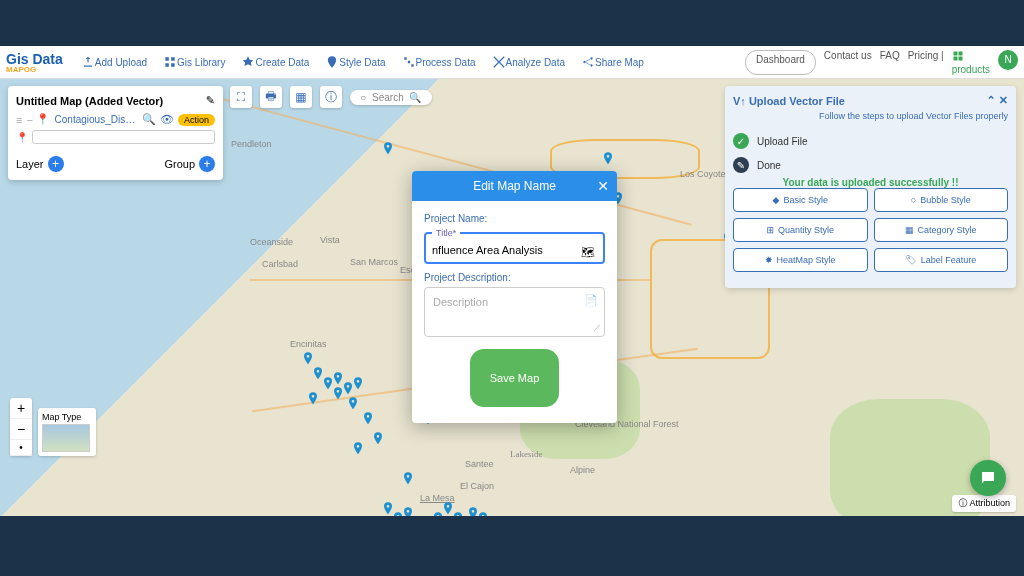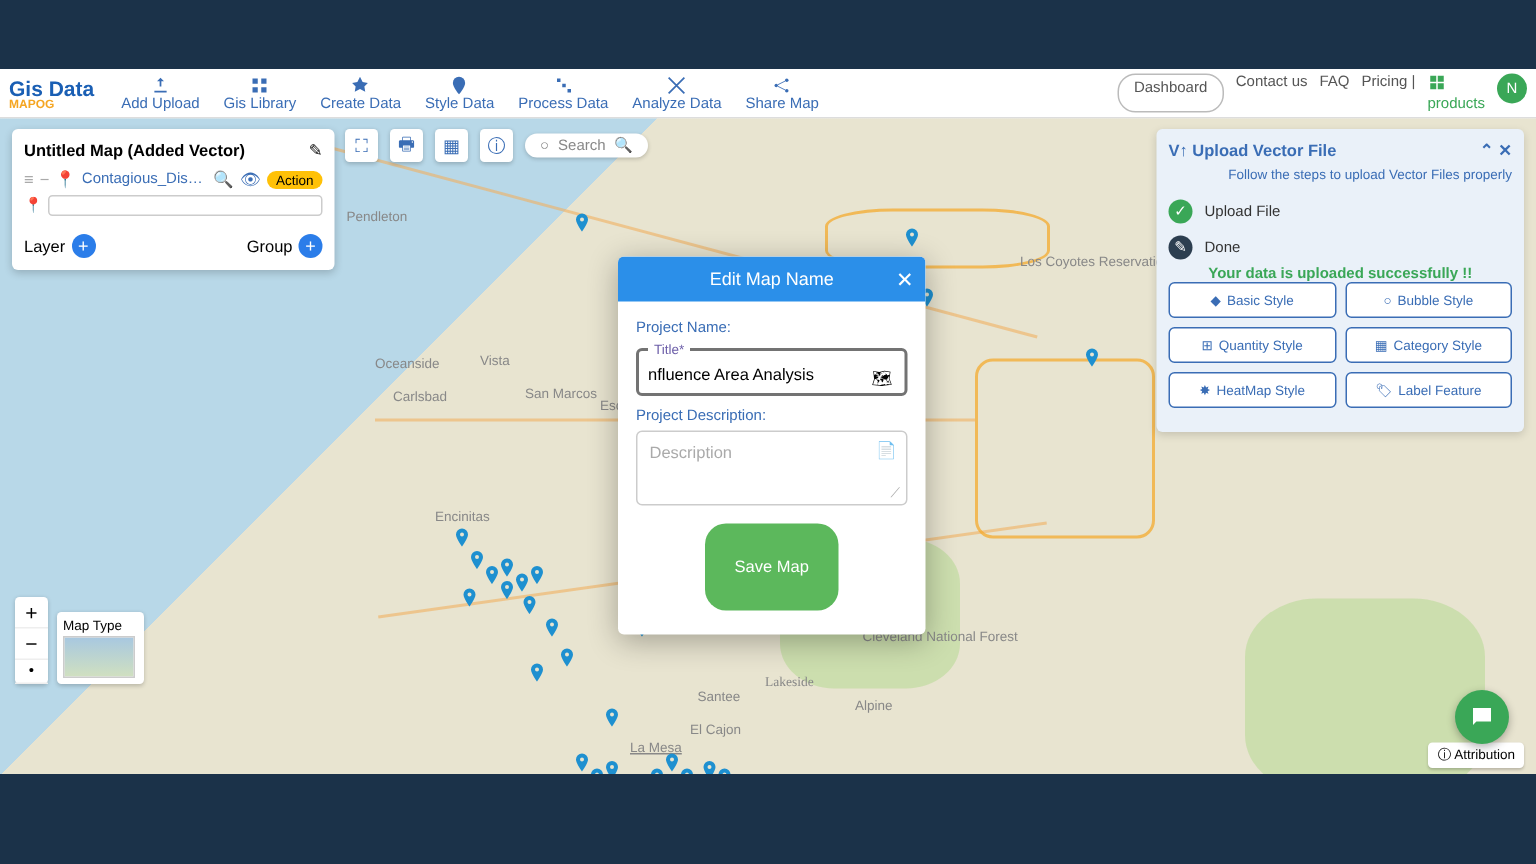--- a/index.html
+++ b/index.html
@@ -3,21 +3,21 @@
 <meta charset="utf-8">
 <style>
 *{box-sizing:border-box;margin:0;padding:0;font-family:Arial,Helvetica,sans-serif}
 body{background:#1b3249;width:1024px;height:576px;overflow:hidden;position:relative}
 .app{position:absolute;top:46px;left:0;width:1024px;height:470px;background:#e8e8e0}
 
 
 .toolbar{position:absolute;top:0;left:0;right:0;height:33px;background:#fff;border-bottom:1px solid #ddd;display:flex;align-items:center;padding:0 6px;font-size:10px;color:#3a6db5}
 .brand{font-weight:bold;font-size:14px;color:#1a5fb4;margin-right:10px}
 .brand .sub{font-size:8px;color:#f5a623;display:block;line-height:6px}
-.tb-item{display:flex;flex-direction:column;align-items:center;margin:0 8px;cursor:pointer;color:#3a6db5}
+.tb-item{display:flex;flex-direction:row;align-items:center;margin:0 8px;cursor:pointer;color:#3a6db5}
 .tb-item svg{width:14px;height:14px}
 .tb-spacer{flex:1}
 .tb-right{display:flex;gap:8px;font-size:10px;color:#555}
 .pill{border:1px solid #bbb;border-radius:12px;padding:3px 10px;font-size:10px}
 .avatar{width:20px;height:20px;border-radius:50%;background:#3aa757;color:#fff;display:flex;align-items:center;justify-content:center;font-size:10px}
 
 
 .map{position:absolute;top:33px;left:0;right:0;bottom:0;background:linear-gradient(135deg,#b8d8e8 0%,#b8d8e8 30%,#e8e4d0 30%,#e8e4d0 100%);overflow:hidden}
 .road{position:absolute;background:#f0b060;height:2px;opacity:.6}
 .road.r1{top:80px;left:200px;width:500px;transform:rotate(15deg)}
@@ -50,28 +50,28 @@
 .map-tools{position:absolute;top:40px;left:230px;display:flex;gap:8px;align-items:center}
 .mt-btn{width:22px;height:22px;background:#fff;border-radius:3px;display:flex;align-items:center;justify-content:center;box-shadow:0 1px 3px rgba(0,0,0,.2);color:#3a6db5;font-size:12px}
 .search-box{background:#fff;border-radius:12px;padding:2px 10px;box-shadow:0 1px 3px rgba(0,0,0,.2);display:flex;align-items:center;gap:6px;font-size:10px;color:#888}
 
 
 .modal{position:absolute;top:125px;left:412px;width:205px;background:#fff;border-radius:4px;box-shadow:0 4px 20px rgba(0,0,0,.3);overflow:hidden;font-size:11px}
 .modal-head{background:#2b8fe9;color:#fff;padding:8px;text-align:center;position:relative;font-size:12px}
 .modal-close{position:absolute;right:8px;top:7px;cursor:pointer;font-size:14px}
 .modal-body{padding:12px}
 .field-label{color:#3a6db5;font-size:10px;margin-bottom:4px}
-.field-set{border:2px solid #737373;border-radius:4px;padding:6px;margin-bottom:8px;position:relative}
+.field-set{border:2px solid #3b82f6;border-radius:4px;padding:6px;margin-bottom:8px;position:relative}
 .field-set legend{font-size:9px;color:#6b5da8;padding:0 4px}
 .field-input{border:none;width:85%;font-size:11px;outline:none}
 .desc-box{border:1px solid #ccc;border-radius:4px;padding:8px;min-height:50px;color:#aaa;font-size:11px;position:relative}
 .save-btn{background:#5cb85c;color:#fff;border:none;border-radius:14px;padding:23px 20px;font-size:11px;margin:12px auto 4px;display:block;cursor:pointer}
 
 
-.right-panel{position:absolute;top:40px;right:8px;width:245px;background:#eaf1f9;border-radius:4px;box-shadow:0 2px 6px rgba(0,0,0,.15);padding:8px;font-size:10px}
+.right-panel{position:absolute;top:40px;right:8px;width:291px;background:#eaf1f9;border-radius:4px;box-shadow:0 2px 6px rgba(0,0,0,.15);padding:8px;font-size:10px}
 .rp-head{display:flex;align-items:center;justify-content:space-between;color:#3a6db5;font-weight:bold;font-size:11px;margin-bottom:4px}
 .rp-sub{text-align:right;color:#3a6db5;font-size:9px;margin-bottom:8px}
 .step{display:flex;align-items:center;gap:8px;padding:4px 0;font-size:10px;color:#333}
 .step-icon{width:16px;height:16px;border-radius:50%;display:flex;align-items:center;justify-content:center;color:#fff;font-size:10px}
 .si-done{background:#3aa757}
 .si-pending{background:#2c3e50}
 .success{color:#3aa757;text-align:center;font-weight:bold;font-size:10px;margin:0 0}
 .style-grid{display:grid;grid-template-columns:1fr 1fr;gap:6px;margin-bottom:8px}
 .style-btn{border:1px solid #3a6db5;border-radius:4px;padding:6px 4px;display:flex;align-items:center;gap:4px;font-size:9px;color:#3a6db5;background:#fff;cursor:pointer;justify-content:center}
 .add-layer{background:#f5a623;color:#fff;border:none;border-radius:14px;padding:6px 18px;font-size:10px;margin:4px auto;display:block;cursor:pointer}

